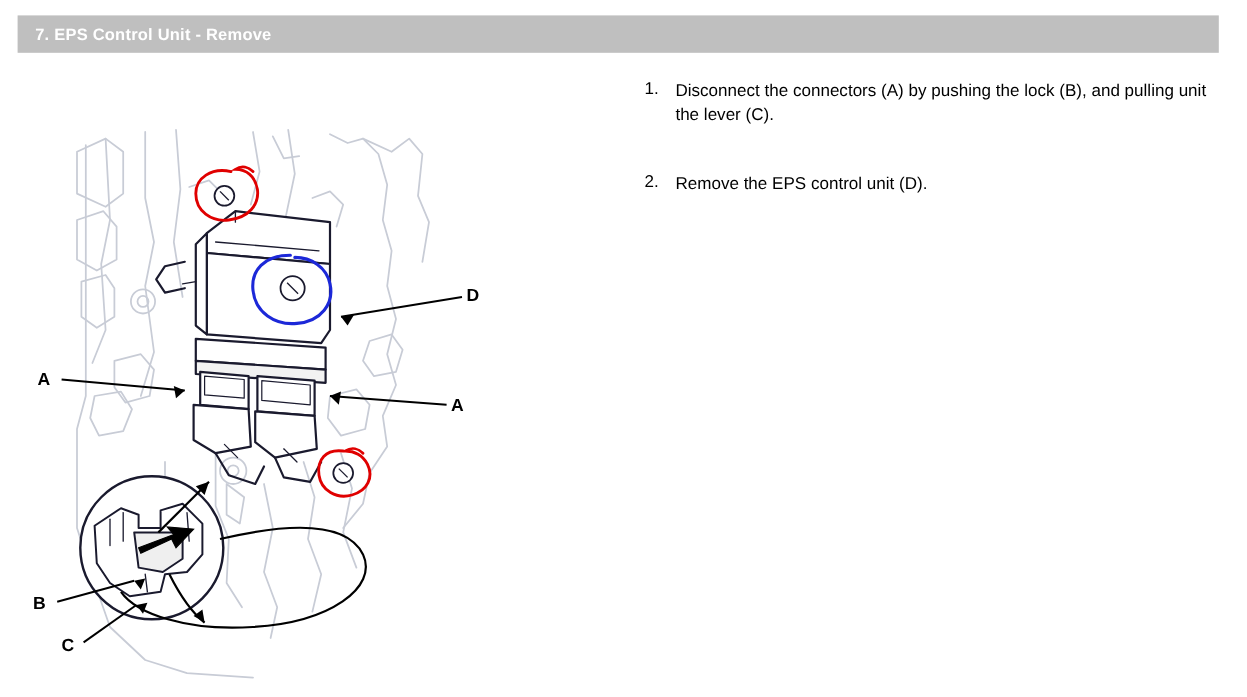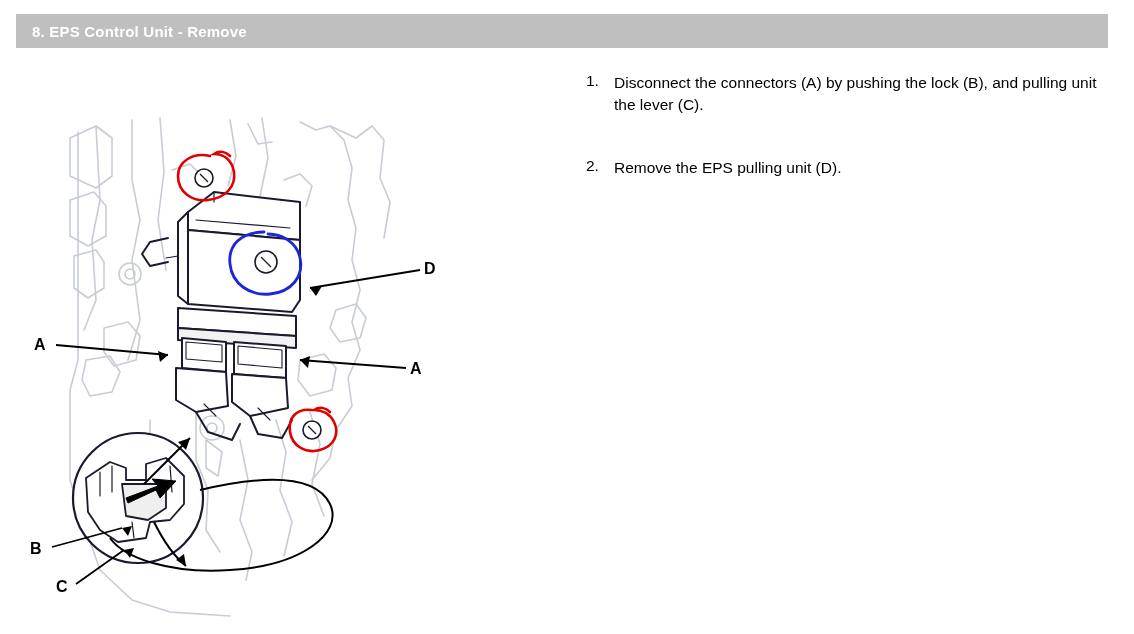--- a/index.html
+++ b/index.html
@@ -80,31 +80,31 @@
     font-weight: bold;
     fill: #000;
   }
 </style>
 </head>
 <body>
 
 <div class="page">
 
   <div class="header-bar">
-    <div class="header-title">8. EPS Control Unit - Remove</div>
+    <div class="header-title">7. EPS Control Unit - Remove</div>
   </div>
 
   <div class="instructions">
     <div class="instr-item">
       <div class="instr-num">1.</div>
       <div class="instr-text">Disconnect the connectors (A) by pushing the lock (B), and pulling unit the lever (C).</div>
     </div>
     <div class="instr-item">
       <div class="instr-num">2.</div>
-      <div class="instr-text">Remove the EPS pulling unit (D).</div>
+      <div class="instr-text">Remove the EPS control unit (D).</div>
     </div>
   </div>
 
   <div class="figure">
     <svg width="580" height="570" viewBox="0 0 580 570" xmlns="http://www.w3.org/2000/svg">
 
       <g stroke="#c8ccd6" stroke-width="1.6" fill="none" stroke-linejoin="round" stroke-linecap="round">
 
         <path d="M78 72 L78 300 L70 330 L70 420 L86 470 L100 510 L132 540 L170 552 L230 556"></path>
         <path d="M96 66 L100 140 L92 180 L96 240 L84 270"></path>

